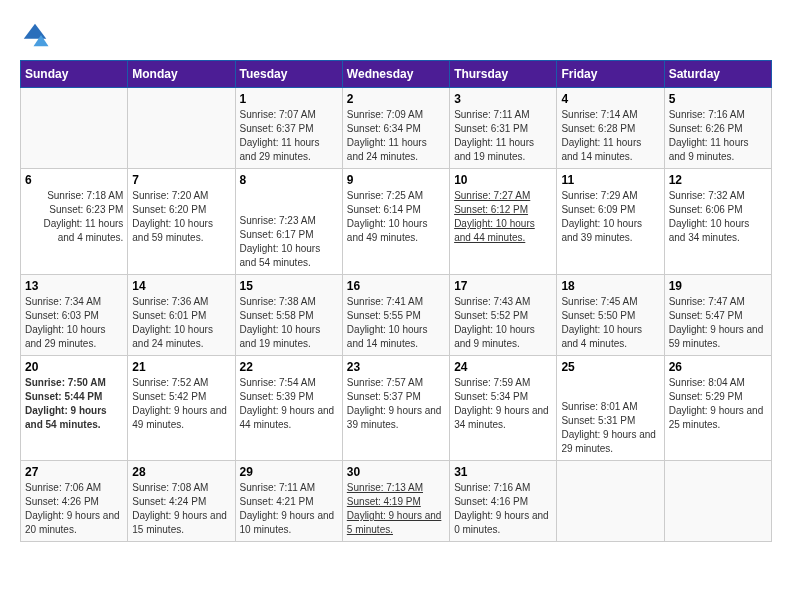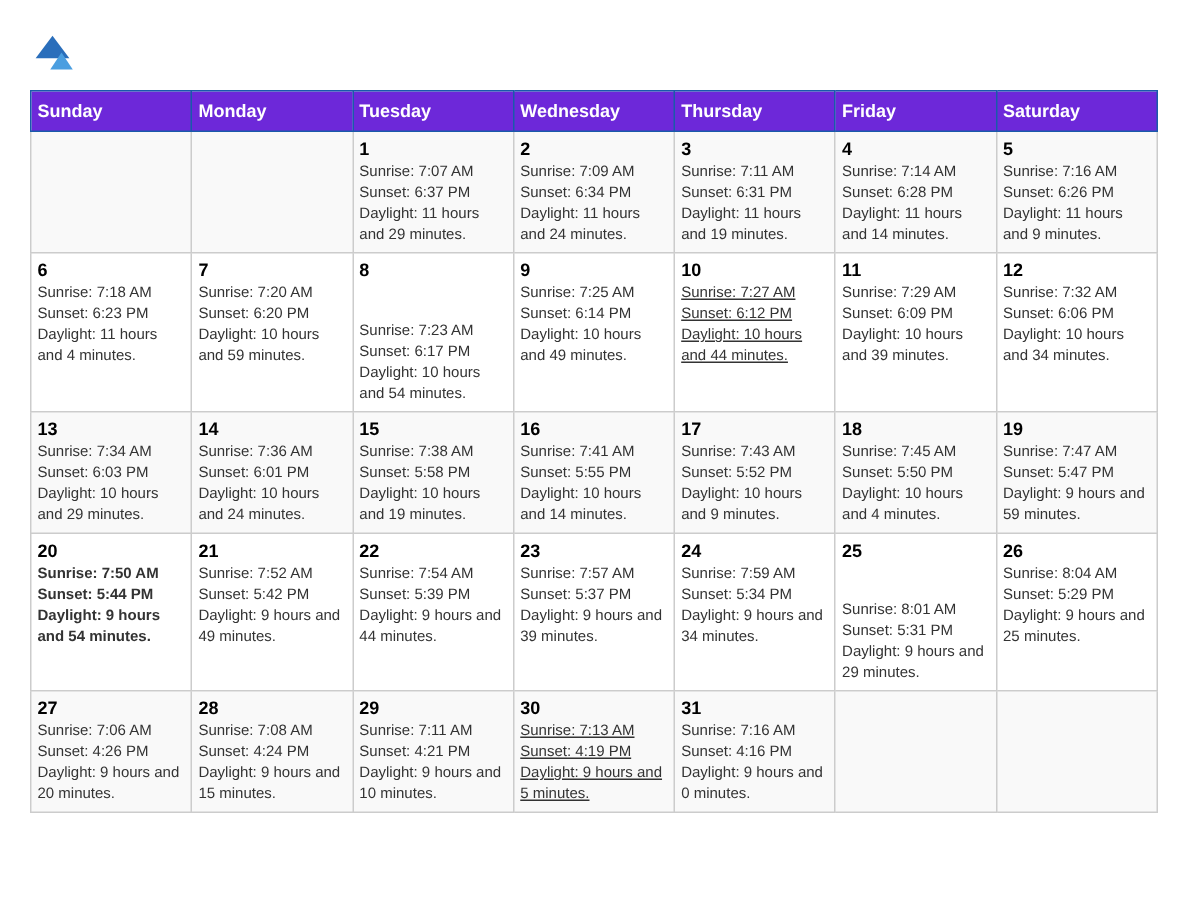--- a/index.html
+++ b/index.html
@@ -43,21 +43,21 @@
     .location {
       font-size: 14px;
       color: #555;
     }
     table {
       width: 100%;
       border-collapse: collapse;
       font-size: 11px;
     }
     thead tr th {
-      background-color: #6d28d9;
+      background-color: #4c1d95;
       color: #fff;
       padding: 6px 4px;
       text-align: left;
       font-size: 12px;
       font-weight: bold;
       border: 1px solid #1a5aaa;
     }
     tbody tr td {
       border: 1px solid #ccc;
       vertical-align: top;
@@ -144,21 +144,21 @@
         <td>
           <div class="day-num">5</div>
           <div class="day-info" style="white-space: pre-line;">Sunrise: 7:16 AM
 Sunset: 6:26 PM
 Daylight: 11 hours and 9 minutes.</div>
         </td>
       </tr>
       <tr>
         <td>
           <div class="day-num">6</div>
-          <div class="day-info" style="white-space: pre-line;">Sunrise: 7:18 AM
+          <div class="day-info" style="white-space: pre-line; text-align: right;">Sunrise: 7:18 AM
 Sunset: 6:23 PM
 Daylight: 11 hours and 4 minutes.</div>
         </td>
         <td>
           <div class="day-num">7</div>
           <div class="day-info" style="white-space: pre-line;">Sunrise: 7:20 AM
 Sunset: 6:20 PM
 Daylight: 10 hours and 59 minutes.</div>
         </td>
         <td>

